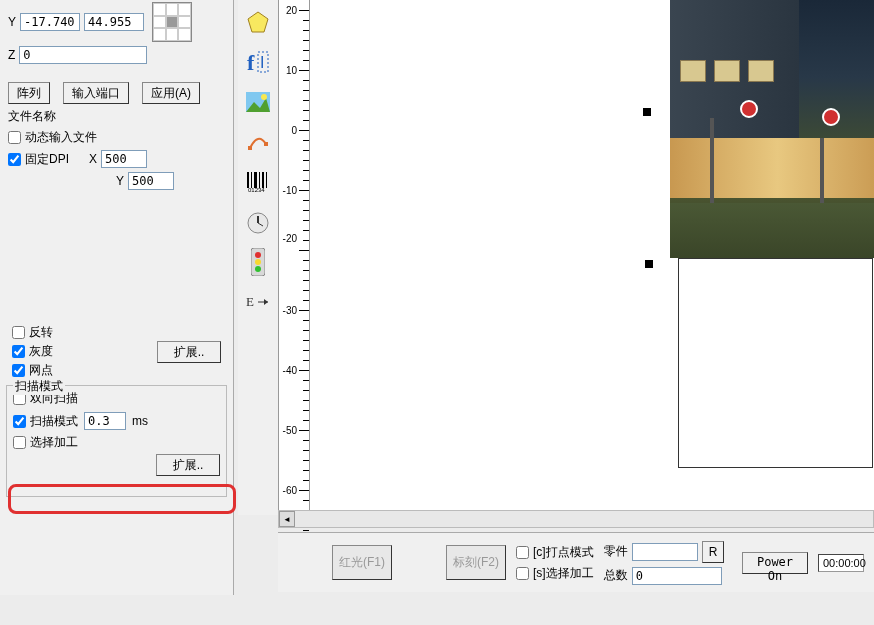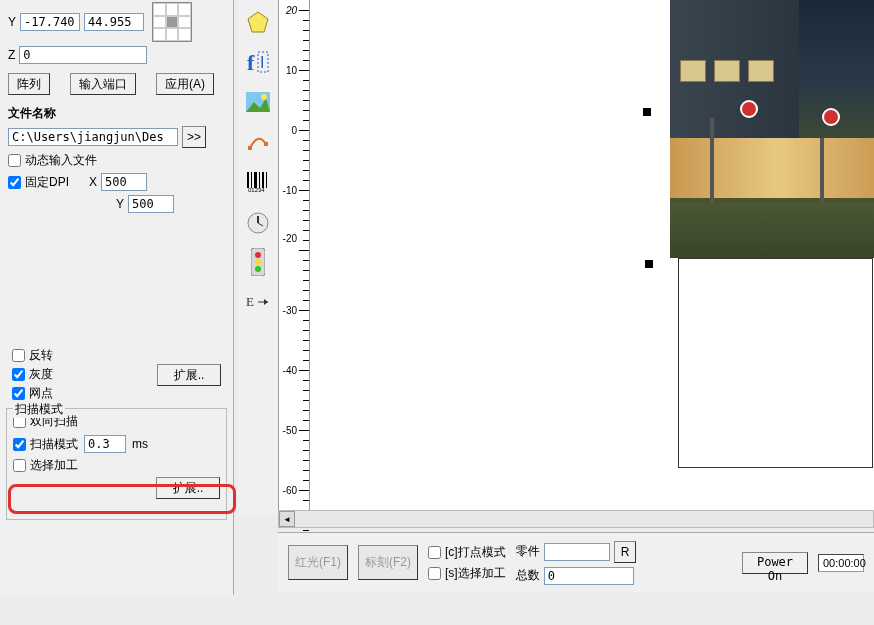--- a/index.html
+++ b/index.html
@@ -28,21 +28,21 @@
 .photo .building { position: absolute; left: 0; top: 0; width: 60%; height: 60%; background: linear-gradient(90deg, #3a4550 0%, #2a3540 100%); }
 .photo .window { position: absolute; background: #d8c890; border: 1px solid #8a7850; }
 .photo .store { position: absolute; left: 0; bottom: 60px; width: 100%; height: 60px; background: linear-gradient(90deg, #c89850 0%, #e8c880 50%, #c89850 100%); }
 .photo .signred { position: absolute; width: 18px; height: 18px; border-radius: 50%; background: #d03030; border: 2px solid #fff; }
 .photo .pole { position: absolute; bottom: 0; width: 4px; background: #555; }
 .photo .ground { position: absolute; bottom: 0; left: 0; width: 100%; height: 55px; background: linear-gradient(180deg, #4a5835 0%, #3a4528 100%); }
 .handle { position: absolute; width: 8px; height: 8px; background: #000; }
 .scroll-h { position: absolute; left: 278px; top: 510px; width: 596px; height: 18px; background: #e8e8e8; border: 1px solid #bbb; display: flex; }
 .scroll-arrow { width: 16px; height: 16px; background: #ddd; border: 1px solid #999; display: flex; align-items: center; justify-content: center; font-size: 8px; }
 .bottom-bar { position: absolute; left: 278px; top: 532px; width: 596px; height: 60px; background: #f0f0f0; border-top: 1px solid #aaa; display: flex; align-items: center; padding: 4px 10px; gap: 10px; }
-.btn-big { background: #e8e8e8; border: 1px solid #888; border-style: outset; padding: 8px 6px; font-size: 12px; color: #999; cursor: pointer; }
+.btn-big { background: #e8e8e8; border: 1px solid #888; border-style: outset; padding: 8px 6px; font-size: 12px; color: #999; cursor: pointer; margin-left: 44px; }
 .stack { display: flex; flex-direction: column; gap: 4px; }
 .red-highlight { position: absolute; border: 3px solid #e03030; border-radius: 8px; pointer-events: none; }
 .status-sunken { border: 1px inset #999; background: #fff; padding: 1px 4px; height: 18px; display: flex; align-items: center; font-size: 11px; }
 </style>
 </head>
 <body>
 
 <div class="left-panel">
   <div class="row" style="margin-top:0;">
     <span class="label">Y</span>
@@ -57,31 +57,27 @@
         <div></div>
       <div></div>
         <div></div>
         <div></div>
     </div>
   </div>
   <div class="row">
     <span class="label">Z</span>
     <input class="input" style="width: 128px;" value="0">
   </div>
-  <div class="row" style="gap:20px; margin-top:5px;">
+  <div class="row" style="gap:13px; margin-top:14px;">
     <button class="btn">阵列</button>
     <button class="btn">输入端口</button>
     <button class="btn">应用(A)</button>
   </div>
-  <div class="row" style="margin-top:6px;font-weight:bold;">
+  <div class="row" style="">
     <span class="label">文件名称</span>
-  </div>
-  <div class="row">
-    <input class="input" style="width: 170px;" value="C:\Users\jiangjun\Des">
-    <button class="btn" style="padding:2px 4px">&gt;&gt;</button>
   </div>
   <div class="row">
     <label class="checkbox">
       <input type="checkbox" style="">
         <span>动态输入文件</span>
     </label>
   </div>
   <div class="row">
     <label class="checkbox">
       <input type="checkbox" checked="" style="">
@@ -199,21 +195,21 @@
   <div class="tool-btn">
       <svg width="24" height="16">
         <text x="0" y="12" font-size="13" font-family="serif" fill="#333">E</text>
         <line x1="12" y1="8" x2="22" y2="8" stroke="#333"></line>
         <polygon points="22,8 18,5 18,11" fill="#333"></polygon>
       </svg>
     </div>
 </div>
 
 <div class="ruler-v">
-    <div class="ruler-num" style="top: 10px; font-style: italic;">20</div>
+    <div class="ruler-num" style="top: 10px;">20</div>
     <div class="ruler-tick major" style="top: 10px;"></div>
     <div class="ruler-tick" style="top: 20px;"></div>
     <div class="ruler-tick" style="top: 30px;"></div>
     <div class="ruler-tick" style="top: 40px;"></div>
     <div class="ruler-tick" style="top: 50px;"></div>
     <div class="ruler-tick" style="top: 60px;"></div>
     <div class="ruler-num" style="top: 70px;">10</div>
     <div class="ruler-tick major" style="top: 70px;"></div>
     <div class="ruler-tick" style="top: 80px;"></div>
     <div class="ruler-tick" style="top: 90px;"></div>

